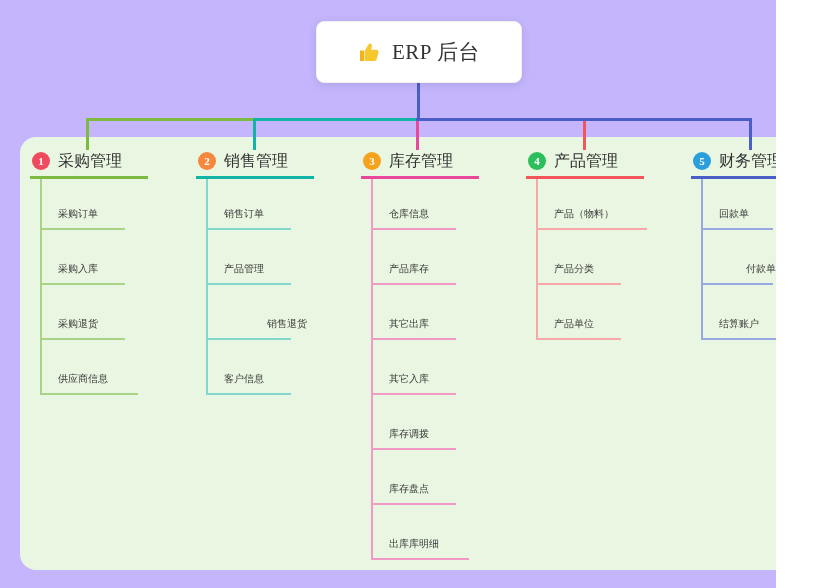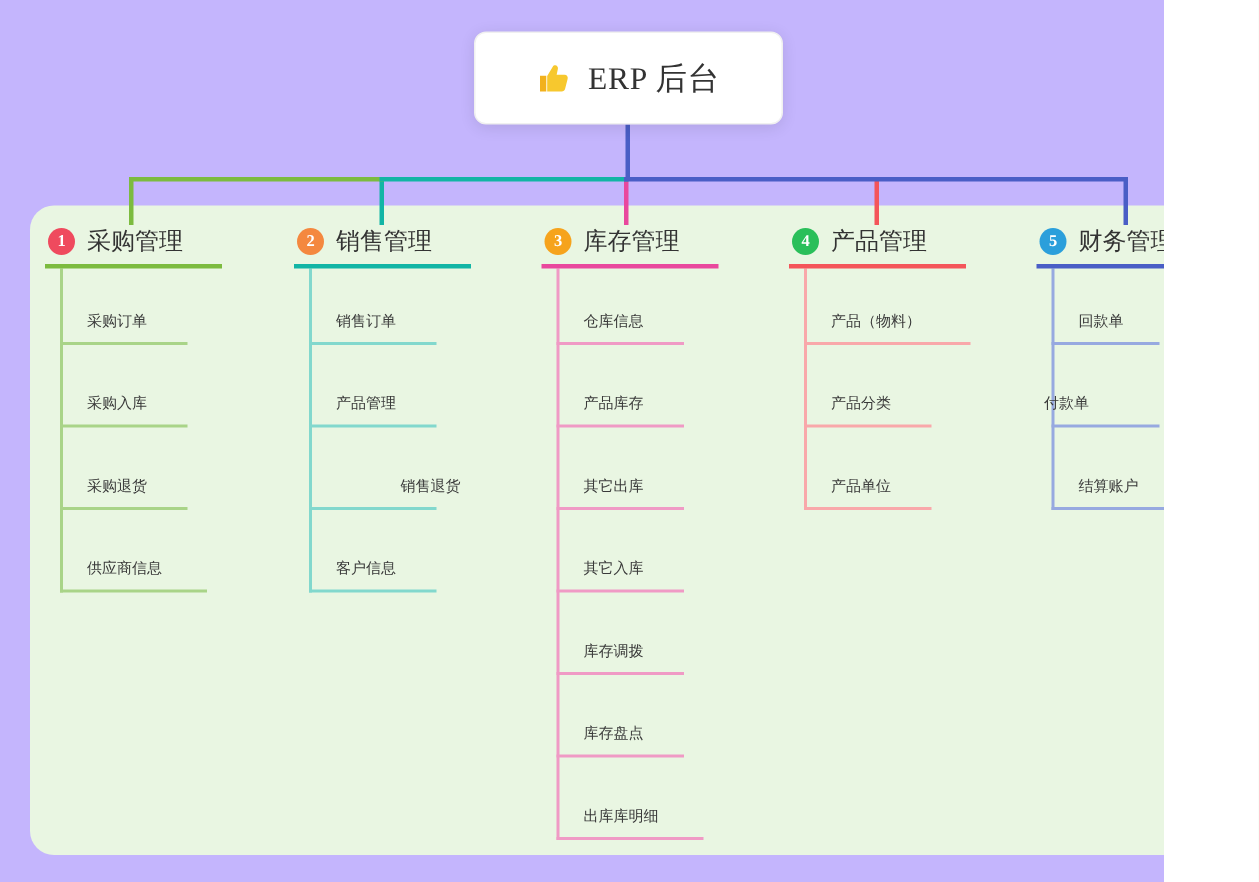--- a/index.html
+++ b/index.html
@@ -128,19 +128,19 @@
         <div class="leaf-label" style="left: 554px; top: 317px;">产品单位</div>
         <div class="leaf-line" style="left: 536px; top: 338px; width: 85px; background: rgb(249, 168, 170);"></div>
       </div>
       <div>
         <div class="badge" style="left: 693px; top: 152px; background: rgb(43, 159, 219);">5</div>
         <div class="branch-label" style="left: 719px; top: 151px;">财务管理</div>
         <div class="branch-underline" style="left: 691px; top: 176px; width: 118px; background: rgb(74, 94, 198);"></div>
         <div class="spine" style="left: 701px; top: 179px; height: 161px; background: rgb(151, 169, 224);"></div>
         <div class="leaf-label" style="left: 719px; top: 207px;">回款单</div>
         <div class="leaf-line" style="left: 701px; top: 228px; width: 72px; background: rgb(151, 169, 224);"></div>
-        <div class="leaf-label" style="left: 696px; top: 262px;">付款单</div>
+        <div class="leaf-label" style="left: 746px; top: 262px;">付款单</div>
         <div class="leaf-line" style="left: 701px; top: 283px; width: 72px; background: rgb(151, 169, 224);"></div>
         <div class="leaf-label" style="left: 719px; top: 317px;">结算账户</div>
         <div class="leaf-line" style="left: 701px; top: 338px; width: 85px; background: rgb(151, 169, 224);"></div>
       </div>
     </div>
 </div>
 
 </body></html>

